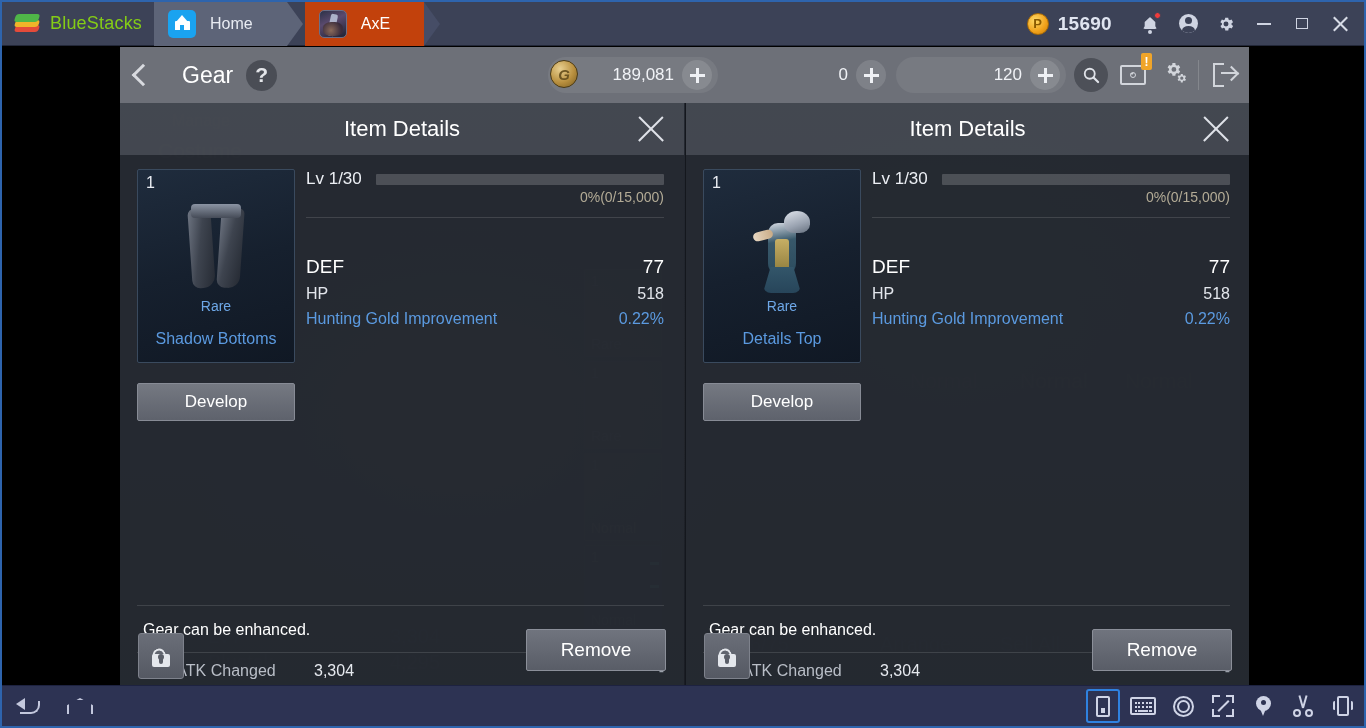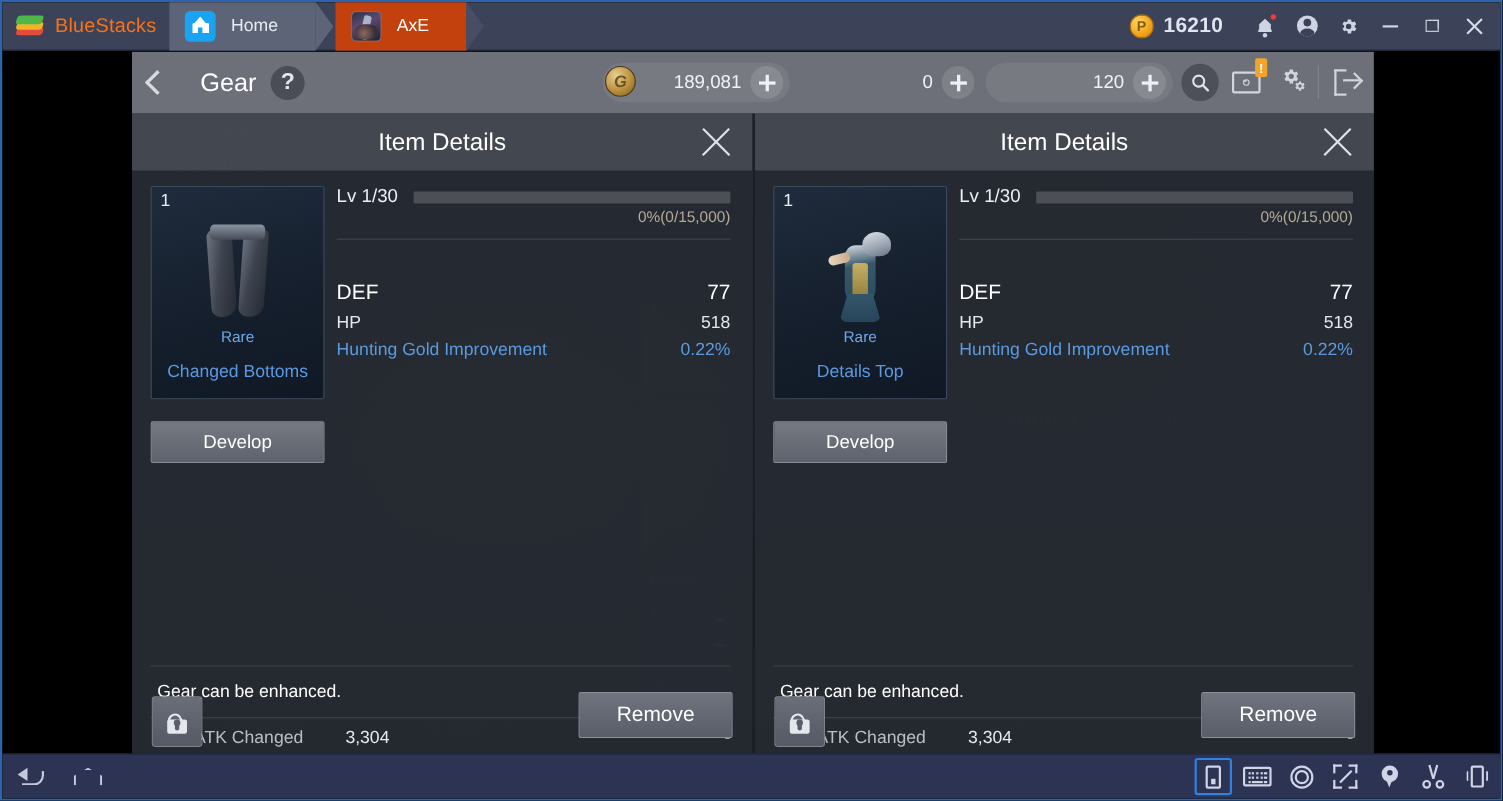--- a/index.html
+++ b/index.html
@@ -31,21 +31,21 @@
   .bs-brand {
     display: flex; align-items: center;
     height: 44px; padding: 0 16px 0 12px;
     position: relative; z-index: 5;
   }
   .bs-logo { width: 26px; height: 22px; position: relative; margin-right: 10px; }
   .bs-logo i { position: absolute; display: block; border-radius: 3px; }
   .bs-logo .l1 { width: 24px; height: 7px; left: 1px; top: 12px; background: #e44b3a; transform: skewX(-18deg); }
   .bs-logo .l2 { width: 24px; height: 7px; left: 1px; top: 7px; background: #f0b429; transform: skewX(-18deg); }
   .bs-logo .l3 { width: 24px; height: 8px; left: 1px; top: 1px; background: #4fb648; transform: skewX(-18deg); }
-  .bs-brand-text { color: #f97316; font-size: 18px; letter-spacing: .2px; }
+  .bs-brand-text { color: #84cc16; font-size: 18px; letter-spacing: .2px; }
 
   .bs-tab {
     height: 44px; display: flex; align-items: center;
     padding: 0 34px 0 14px;
     position: relative; color: #b9c0d4; font-size: 16px;
   }
   .bs-tab::after {
     content: ""; position: absolute; right: -16px; top: 0;
     width: 0; height: 0;
     border-top: 22px solid transparent;
@@ -648,21 +648,21 @@
     </div>
 
     <div class="bs-tab axe">
       <span class="tab-ico axe-ico"></span>
       <span>AxE</span>
     </div>
 
     <div class="bs-topright">
       <div class="coin-wrap">
         <span class="coin-badge">P</span>
-        <span class="coin-amt">16210</span>
+        <span class="coin-amt">15690</span>
       </div>
       <div class="ticon">
         <span class="bell"></span>
         <span class="bell-dot"></span>
       </div>
       <div class="ticon">
         <span class="avatar-ic"></span>
       </div>
       <div class="ticon">
         <span class="gear-ic">
@@ -799,21 +799,21 @@
         <div class="item-card">
           <span class="qty">1</span>
           <span class="art">
             <span class="art-bottoms">
                 <i class="lft"></i>
                 <i class="rgt"></i>
                 <i class="belt"></i>
               </span>
           </span>
           <span class="rarity">Rare</span>
-          <span class="iname">Changed Bottoms</span>
+          <span class="iname">Shadow Bottoms</span>
         </div>
 
         <div class="develop-btn">Develop</div>
 
         <div class="lv-row">
           <span class="lv-label">Lv 1/30</span>
           <span class="lv-bar"></span>
         </div>
         <div class="lv-pct">0%(0/15,000)</div>
 

